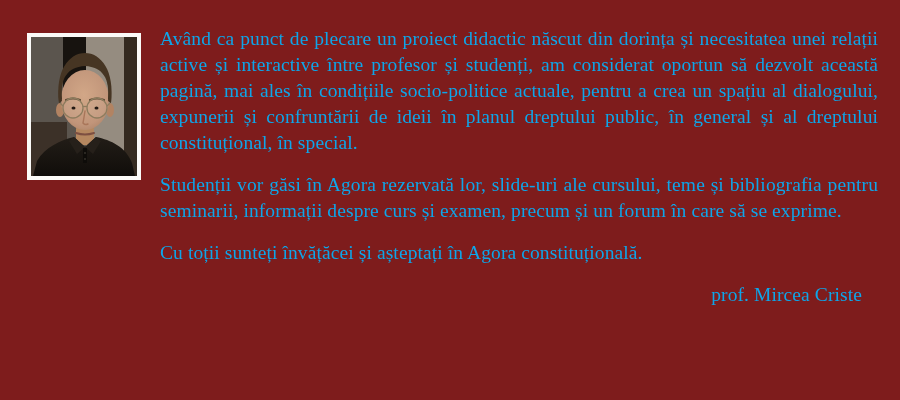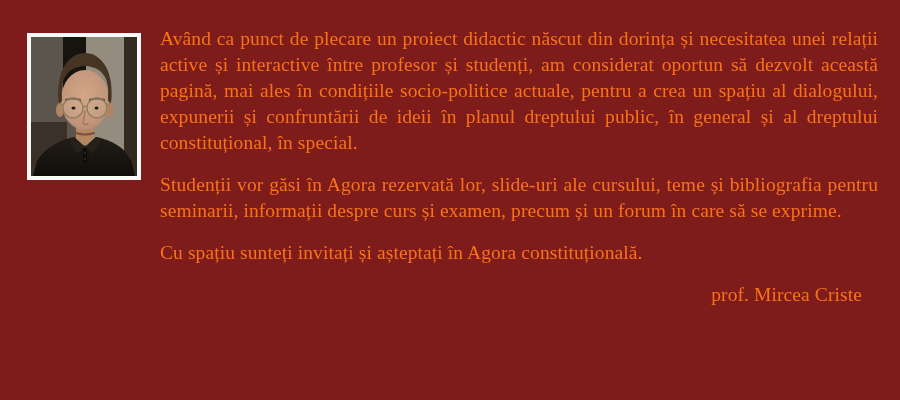--- a/index.html
+++ b/index.html
@@ -99,20 +99,20 @@
 
         <path d="M43,100 L54,110 L46,117 L38,104 Z" fill="#26201a"></path>
         <path d="M65,100 L54,110 L62,117 L70,104 Z" fill="#26201a"></path>
         <rect x="52" y="111" width="4" height="15" fill="#0e0c09"></rect>
         <circle cx="54" cy="116" r="1" fill="#35302a"></circle>
         <circle cx="54" cy="122" r="1" fill="#35302a"></circle>
       </g>
     </svg>
   </div>
 
-  <div class="intro" style="color: #f97316;">
+  <div class="intro" style="color: #0ea5e9;">
     <p class="para">Având ca punct de plecare un proiect didactic născut din dorința și necesitatea unei relații active și interactive între profesor și studenți, am considerat oportun să dezvolt această pagină, mai ales în condițiile socio-politice actuale, pentru a crea un spațiu al dialogului, expunerii și confruntării de ideii în planul dreptului public, în general și al dreptului constituțional, în special.</p>
     <p class="para">Studenții vor găsi în Agora rezervată lor, slide-uri ale cursului, teme și bibliografia pentru seminarii, informații despre curs și examen, precum și un forum în care să se exprime.</p>
-    <p class="para tight plain">Cu spațiu sunteți invitați și așteptați în Agora constituțională.</p>
+    <p class="para tight plain">Cu toții sunteți învățăcei și așteptați în Agora constituțională.</p>
     <p class="signature">prof. Mircea Criste</p>
   </div>
 
 </div>
 
 </body></html>

